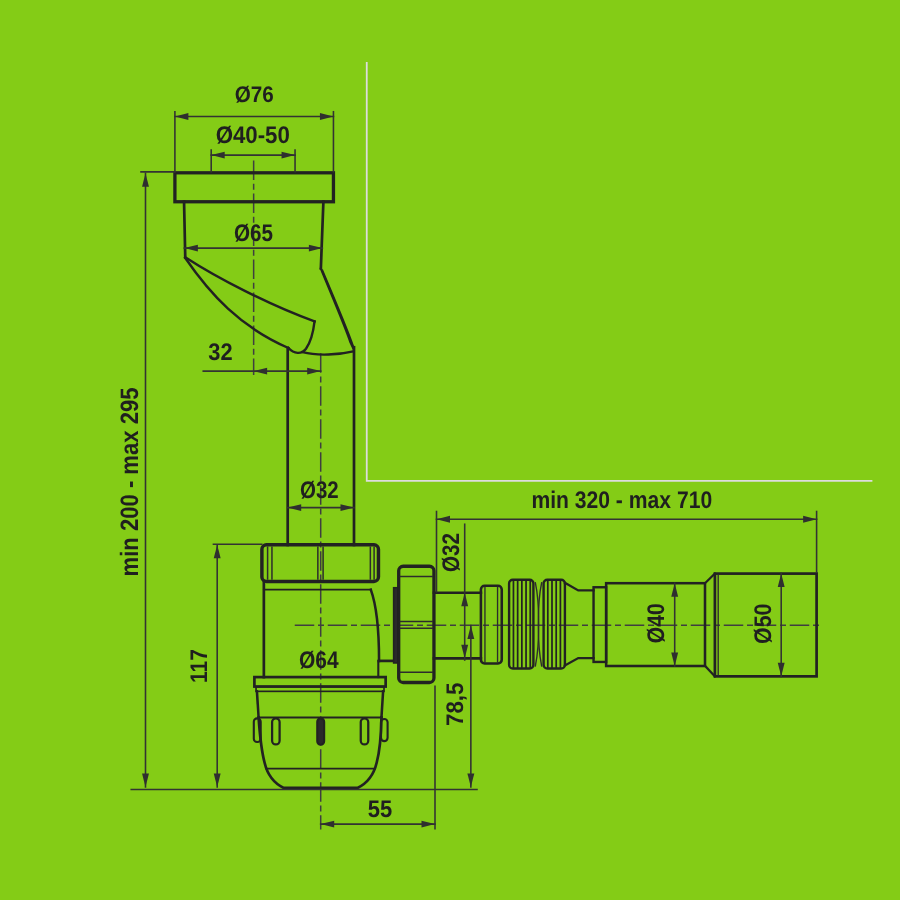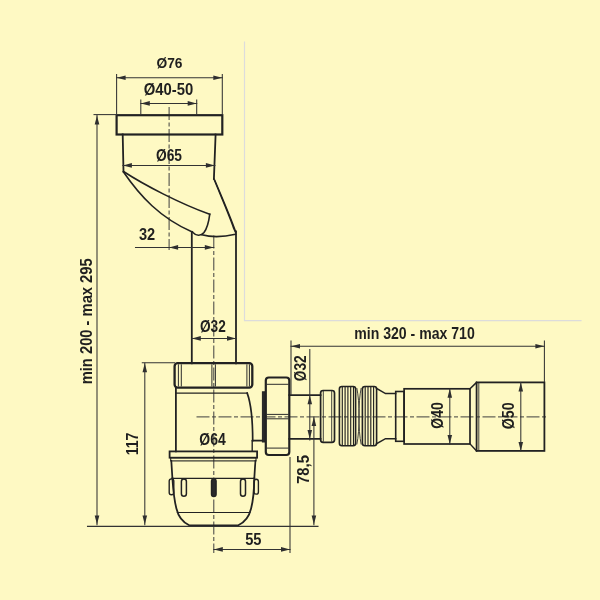--- a/index.html
+++ b/index.html
@@ -1,16 +1,16 @@
 <!DOCTYPE html>
 <html><head>
 <meta charset="utf-8">
 <style>
   html,body{margin:0;padding:0;background:#ffffff;}
-  #page{width:600px;height:600px;position:relative;background:#fef9c3;overflow:hidden;}
+  #page{width:600px;height:600px;position:relative;background:#84cc16;overflow:hidden;}
   svg{position:absolute;top:0;left:0;}
   text{font-family:"Liberation Sans", sans-serif;font-weight:700;fill:#1f1f1f;}
 </style>
 </head>
 <body>
 
 <div id="page">
 <svg width="600" height="600" viewBox="0 0 600 600">
 <g fill="none" stroke-linecap="square">
 

